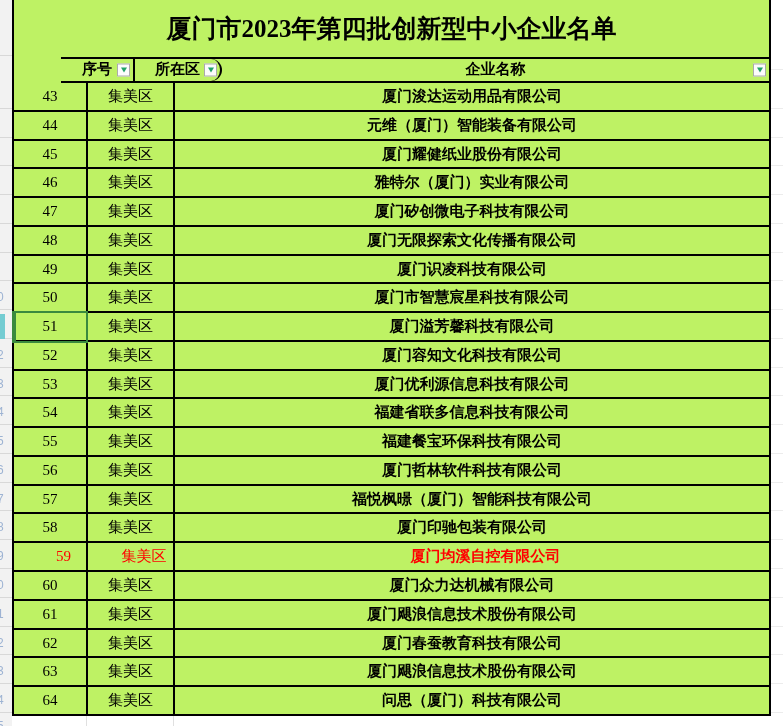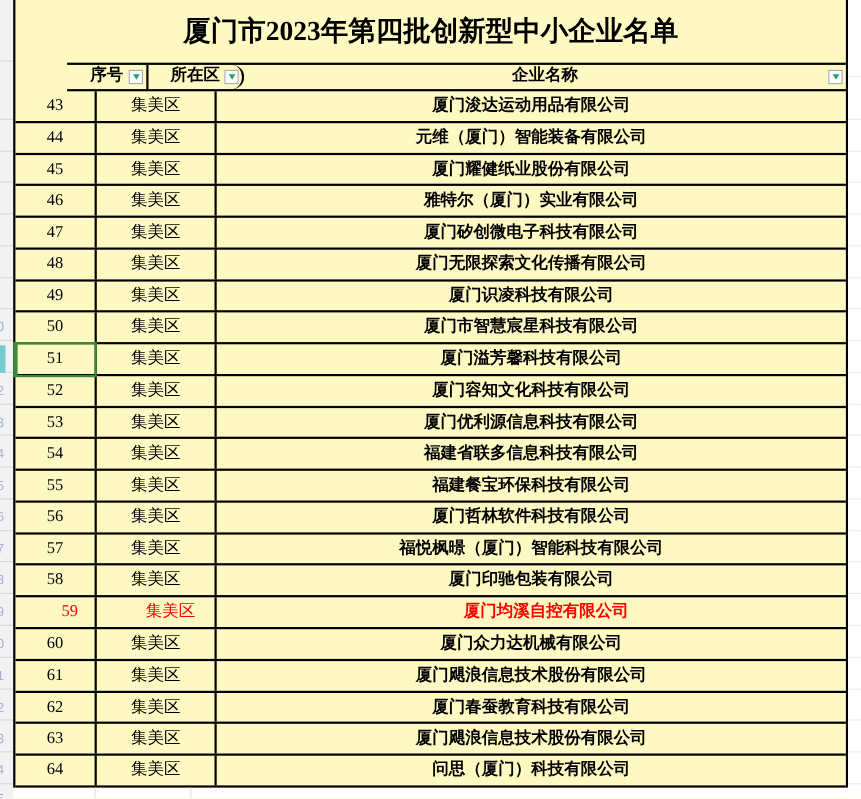--- a/index.html
+++ b/index.html
@@ -25,39 +25,39 @@
     position:absolute;left:-3px;top:0;width:12px;height:100%;line-height:26px;
     font-size:12px;color:#9db3d3;font-family:"Liberation Sans","DejaVu Sans",sans-serif;
   }
   .strip-cell.teal::before{content:"";position:absolute;left:0;top:1px;bottom:3px;width:5px;background:var(--teal);z-index:1;}
   .strip-foot{position:relative;height:10px;overflow:hidden;}
   .strip-foot .digit{position:absolute;left:-3px;top:0;width:12px;line-height:20px;font-size:12px;color:#9db3d3;font-family:"Liberation Sans","DejaVu Sans",sans-serif;}
 
   
   .sheet{
     position:absolute;left:12px;top:0;width:759px;height:716px;box-sizing:border-box;
-    border-left:2px solid #000;border-right:2px solid #000;background:#fef9c3;
+    border-left:2px solid #000;border-right:2px solid #000;background:#bef264;
   }
   .title-cell{height:57px;line-height:57px;text-align:center;font-size:25px;font-weight:700;white-space:nowrap;overflow:hidden;}
   .header-row{display:flex;height:26px;box-sizing:border-box;border-top:2px solid #000;border-bottom:2px solid #000;font-weight:700;font-size:15px;margin-left:47px;}
   .header-cell{position:relative;line-height:21px;text-align:center;box-sizing:border-box;}
   .h1{width:74px;border-right:2px solid #000;}
   .h2{width:87px;border-right:2px solid #000;border-radius:11px;}
   .h3{flex:1;}
   .filter-btn{
     position:absolute;right:3px;top:50%;transform:translateY(-50%);
     width:13px;height:13px;background:#fcfcfc;border:1px solid #ababab;box-sizing:border-box;
     display:flex;align-items:center;justify-content:center;cursor:pointer;
   }
   .filter-arrow{width:0;height:0;border-left:3.5px solid transparent;border-right:3.5px solid transparent;border-top:5px solid var(--green);}
 
   .row{display:flex;height:28.7727px;box-sizing:border-box;border-bottom:2px solid #000;font-size:15px;}
   .cell{line-height:26px;text-align:center;box-sizing:border-box;overflow:hidden;white-space:nowrap;}
   .c1{width:74px;border-right:2px solid #000;}
-  .c2{width:109px;border-right:2px solid #000;}
+  .c2{width:87px;border-right:2px solid #000;}
   .c3{flex:1;font-weight:bold;}
   .row.red .cell{color:var(--red);padding-left:27px;}
 
   
   .selection-outline{
     position:absolute;left:12px;width:76px;height:32px;box-sizing:border-box;
     border:2px solid var(--selgreen);border-left-width:4px;pointer-events:none;display:none;
   }
 
   

